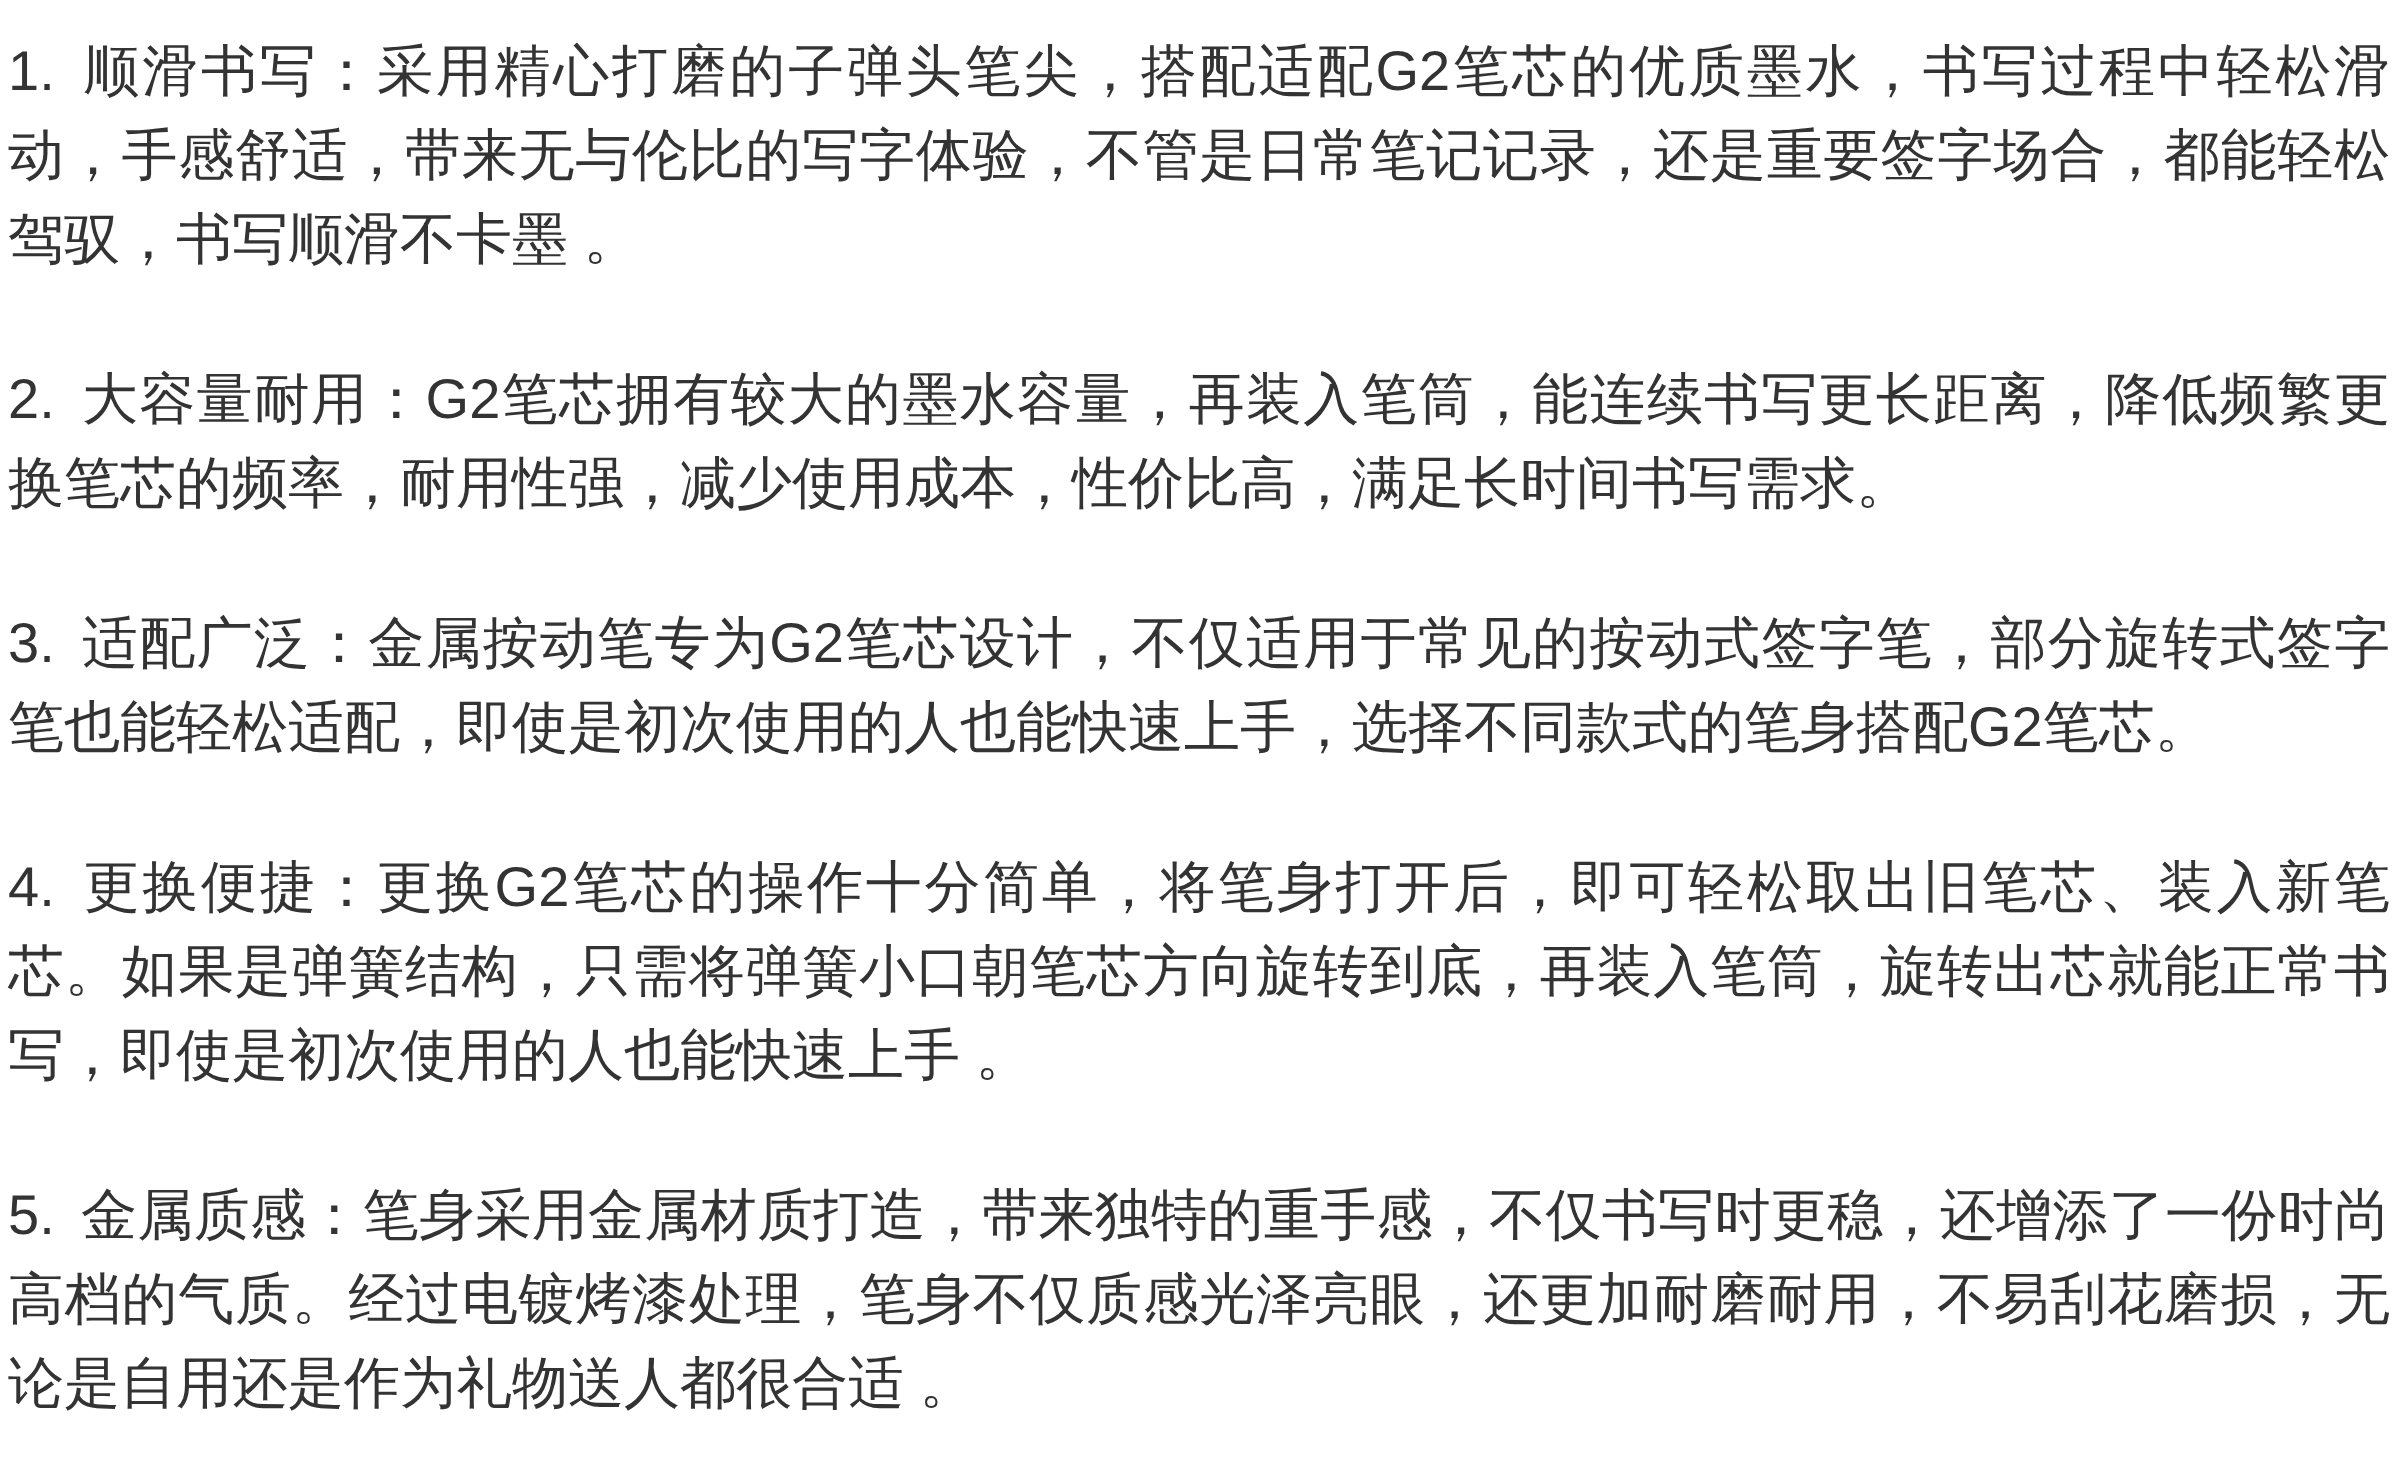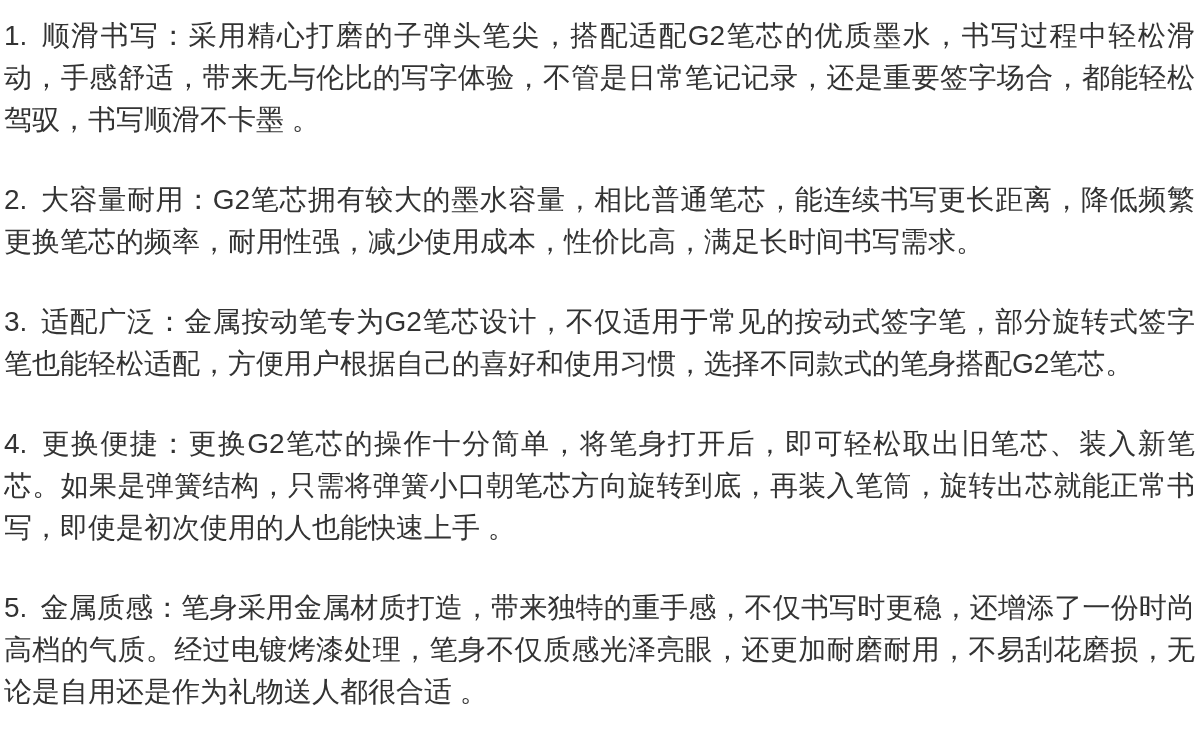--- a/index.html
+++ b/index.html
@@ -36,25 +36,25 @@
 </head>
 <body>
 
 <div class="page">
   <div>
   <p class="para">
     <span class="num">1.</span><span class="txt">顺滑书写：采用精心打磨的子弹头笔尖，搭配适配G2笔芯的优质墨水，书写过程中轻松滑动，手感舒适，带来无与伦比的写字体验，不管是日常笔记记录，还是重要签字场合，都能轻松驾驭，书写顺滑不卡墨 。</span>
   </p>
 
   <p class="para">
-    <span class="num">2.</span><span class="txt">大容量耐用：G2笔芯拥有较大的墨水容量，相比普通笔芯，能连续书写更长距离，降低频繁更换笔芯的频率，耐用性强，减少使用成本，性价比高，满足长时间书写需求。</span>
+    <span class="num">2.</span><span class="txt">大容量耐用：G2笔芯拥有较大的墨水容量，再装入笔筒，能连续书写更长距离，降低频繁更换笔芯的频率，耐用性强，减少使用成本，性价比高，满足长时间书写需求。</span>
   </p>
 
   <p class="para">
-    <span class="num">3.</span><span class="txt">适配广泛：金属按动笔专为G2笔芯设计，不仅适用于常见的按动式签字笔，部分旋转式签字笔也能轻松适配，方便用户根据自己的喜好和使用习惯，选择不同款式的笔身搭配G2笔芯。</span>
+    <span class="num">3.</span><span class="txt">适配广泛：金属按动笔专为G2笔芯设计，不仅适用于常见的按动式签字笔，部分旋转式签字笔也能轻松适配，即使是初次使用的人也能快速上手，选择不同款式的笔身搭配G2笔芯。</span>
   </p>
 
   <p class="para">
     <span class="num">4.</span><span class="txt">更换便捷：更换G2笔芯的操作十分简单，将笔身打开后，即可轻松取出旧笔芯、装入新笔芯。如果是弹簧结构，只需将弹簧小口朝笔芯方向旋转到底，再装入笔筒，旋转出芯就能正常书写，即使是初次使用的人也能快速上手 。</span>
   </p>
 
   <p class="para">
     <span class="num">5.</span><span class="txt">金属质感：笔身采用金属材质打造，带来独特的重手感，不仅书写时更稳，还增添了一份时尚高档的气质。经过电镀烤漆处理，笔身不仅质感光泽亮眼，还更加耐磨耐用，不易刮花磨损，无论是自用还是作为礼物送人都很合适 。</span>
   </p>
 </div>

